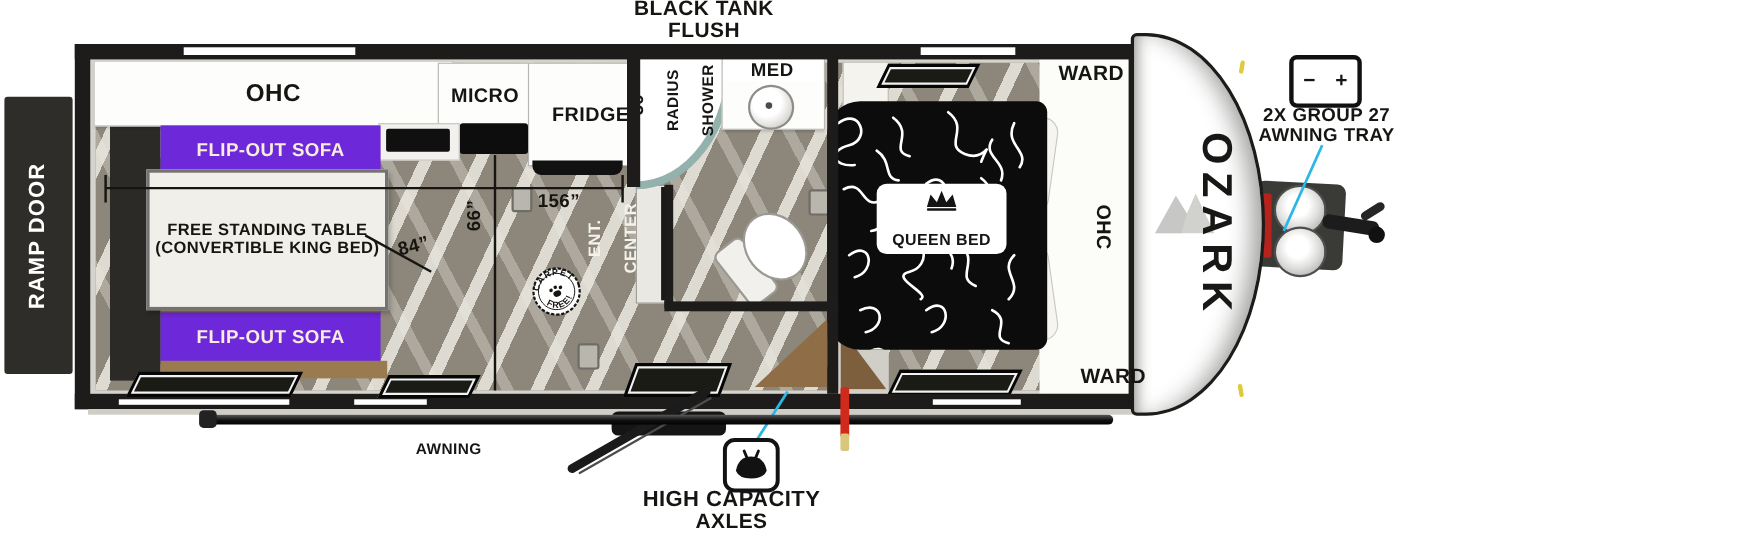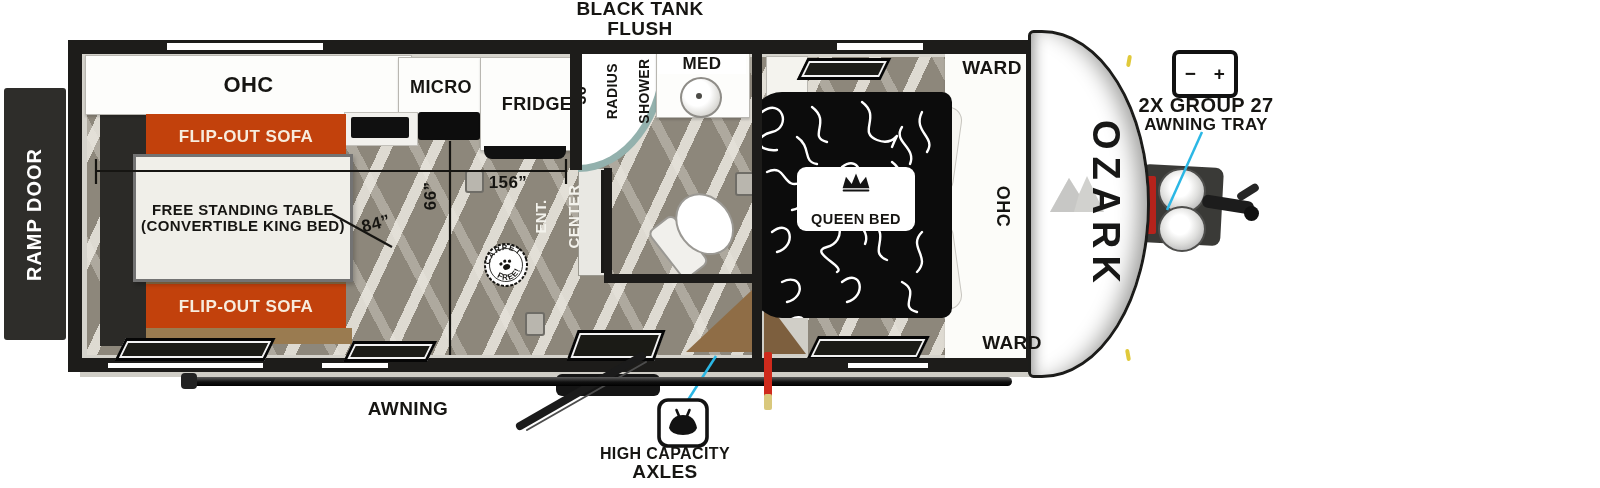--- a/index.html
+++ b/index.html
@@ -7,21 +7,21 @@
           font-family:"Liberation Sans", sans-serif;color:#161512;}
   .ab{position:absolute;}
   .lbl{font-weight:bold;letter-spacing:.4px;white-space:nowrap;line-height:1.05;color:#161512;}
   .ctr{display:flex;align-items:center;justify-content:center;text-align:center;}
   .floor{background:
       repeating-linear-gradient(115deg, rgba(236,233,225,0) 0 34px, rgba(236,233,225,.85) 34px 45px),
       repeating-linear-gradient(62deg, rgba(214,210,201,0) 0 46px, rgba(214,210,201,.45) 46px 56px),
       #8d877b;}
   .wall{background:#1d1c1a;}
   .cab{background:#fdfdfb;border:1px solid #b9b7b1;box-shadow:0 2px 2px rgba(0,0,0,.15);}
-  .sofa{background:#c2410c;}
+  .sofa{background:#6d28d9;}
   .winslot{background:#ffffff;}
   .glass{background:#1b1b16;box-shadow:inset 0 0 0 3px #060606, inset 0 0 0 5px #f2f2f2;}
   .vlabel{display:flex;align-items:center;justify-content:center;}
   .vlabel > span{transform:rotate(-90deg);white-space:pre;text-align:center;}
   .vlabel-cw > span{transform:rotate(90deg);}
 </style>
 </head>
 <body>
 
 <div id="canvas">
@@ -245,35 +245,35 @@
   <div class="ab" style="left:764px;top:352px;width:8px;height:46px;background:#cf2a1c;border-radius:2px;z-index:43;"></div>
   <div class="ab" style="left:764px;top:394px;width:8px;height:16px;background:#d9c87c;border-radius:2px;z-index:43;"></div>
 
   <svg class="ab" style="left:656px;top:397px;z-index:45;" width="54" height="52" viewBox="0 0 54 52">
     <rect x="3" y="3" width="48" height="46" rx="9" fill="#ffffff" stroke="#121212" stroke-width="3.6"></rect>
     <path d="M13 31 q2.5 -13 14 -13 q11.5 0 14 13 q-2.5 7 -14 7 q-11.5 0 -14 -7 Z" fill="#121212"></path>
     <path d="M23 19 L20.5 13 M31 19 L33.5 13" stroke="#121212" stroke-width="2.6" stroke-linecap="round"></path>
   </svg>
 
   <div class="ab ctr" style="left:348px;top:386px;width:120px;height:24px;z-index:45;">
-    <span class="lbl" style="font-size:19px;margin-top:21px;">AWNING</span>
+    <span class="lbl" style="font-size:14px;margin-top:21px;">AWNING</span>
   </div>
 
   <div class="ab ctr" style="left:565px;top:442px;width:200px;height:44px;font-size:19px;flex-direction:column;z-index:45;">
-    <span class="lbl" style="font-size:16px;">HIGH CAPACITY</span>
+    <span class="lbl" style="font-size:20px;">HIGH CAPACITY</span>
     <span class="lbl" style="font-size:19px;">AXLES</span>
   </div>
 
 
   <div class="ab" style="left:1172px;top:50px;width:58px;height:40px;border:4px solid #111;border-radius:7px;background:#fff;display:flex;align-items:center;justify-content:space-around;z-index:45;">
     <span class="lbl" style="font-size:19px;">−</span>
     <span class="lbl" style="font-size:19px;">+</span>
   </div>
   <div class="ab ctr" style="left:1140px;top:93px;width:132px;height:42px;flex-direction:column;z-index:45;">
-    <span class="lbl" style="font-size:20px;">2X GROUP 27</span>
+    <span class="lbl" style="font-size:17px;">2X GROUP 27</span>
     <span class="lbl" style="font-size:17px;">AWNING TRAY</span>
   </div>
 
   <div class="ab ctr" style="left:480px;top:173px;width:56px;height:20px;z-index:45;text-align:center;">
     <span class="lbl" style="font-size:17px;">156”</span>
   </div>
   <div class="ab vlabel" style="left:414px;top:168px;width:34px;height:56px;z-index:45;">
     <span class="lbl" style="font-size:17px;">66”</span>
   </div>
   <div class="ab ctr" style="left:352px;top:212px;width:48px;height:24px;transform:rotate(-14deg);z-index:45;">

